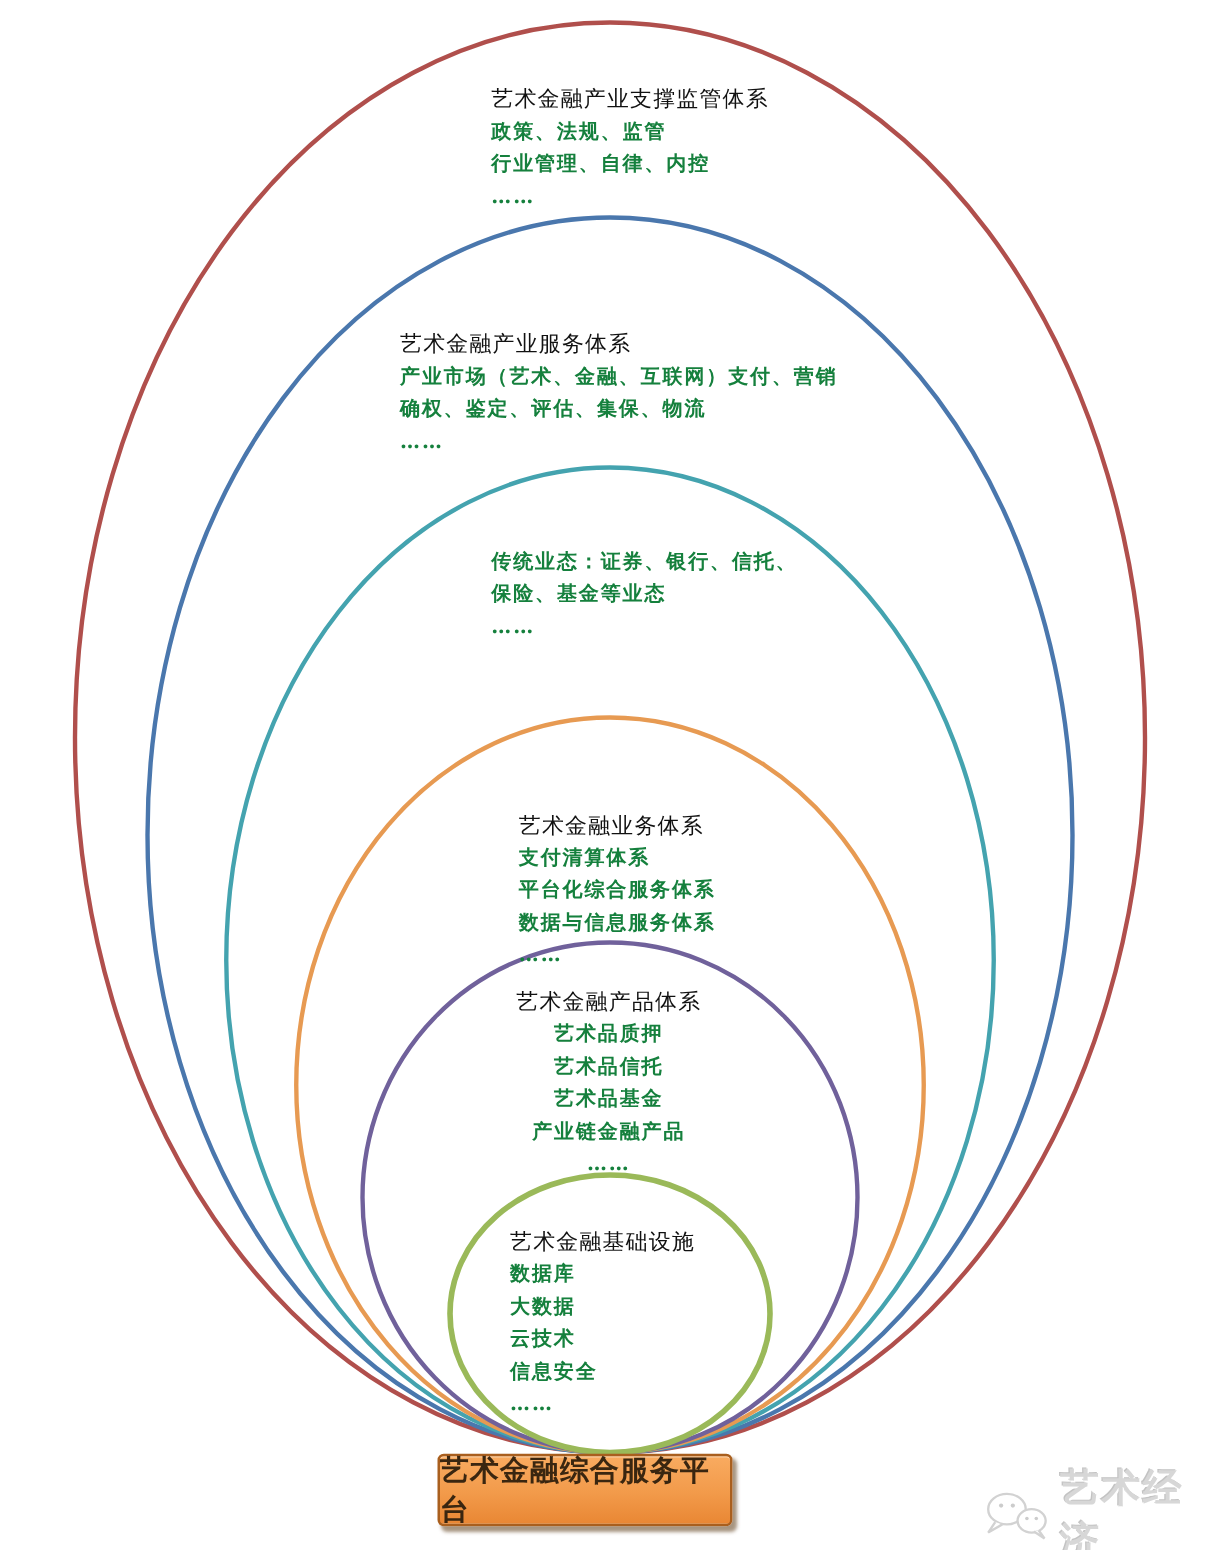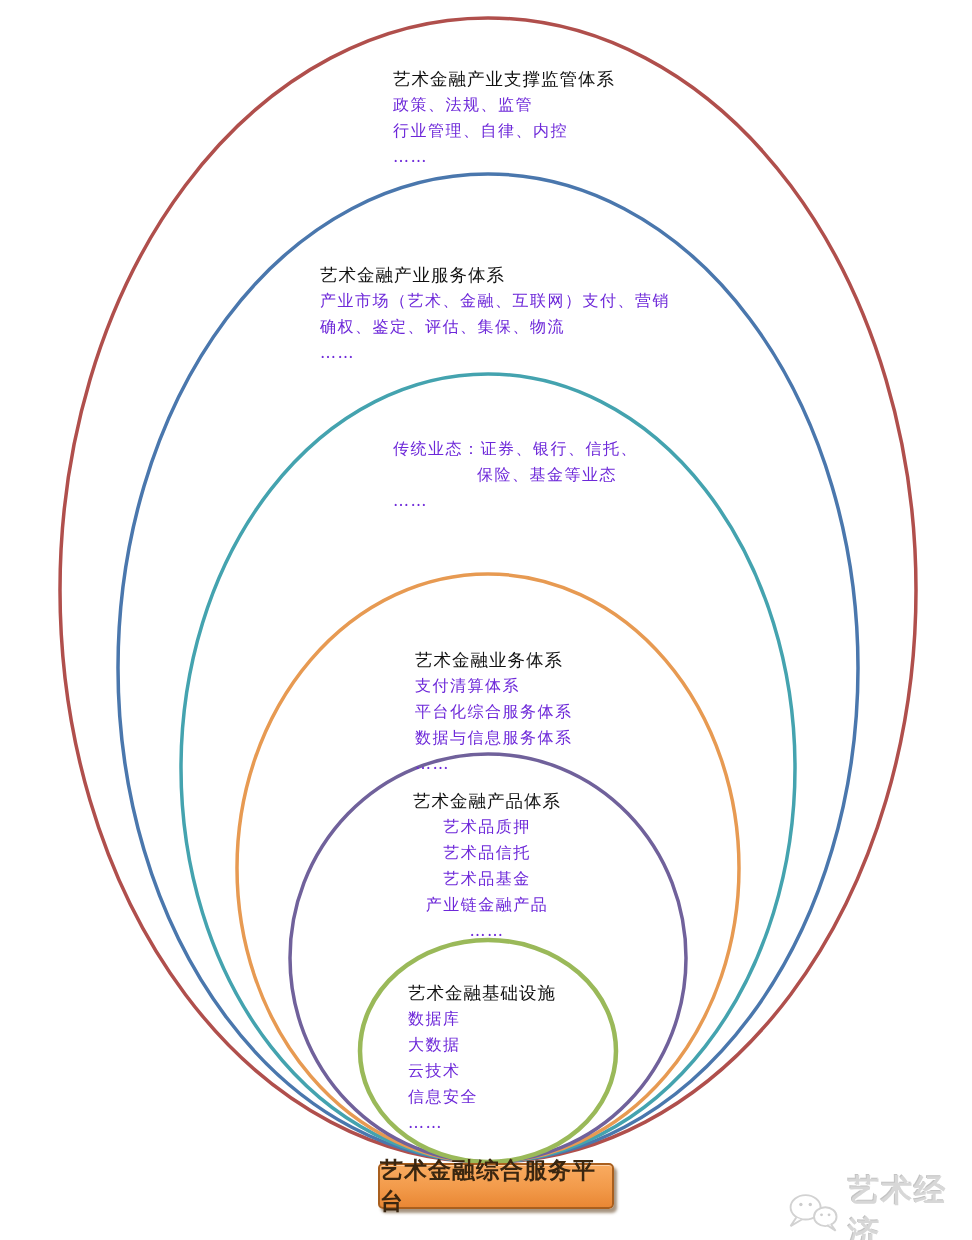--- a/index.html
+++ b/index.html
@@ -6,30 +6,30 @@
   .canvas{
     position:relative;width:972px;height:1240px;background:#ffffff;overflow:hidden;
     font-family:"DejaVu Serif","Liberation Serif",serif;
   }
   svg.rings{position:absolute;left:0;top:0;width:972px;height:1240px;}
   .block{position:absolute;white-space:nowrap;color:#262626;}
   .block .title{
     font-family:"Liberation Sans","DejaVu Sans",sans-serif;
     font-weight:400;font-size:17.5px;line-height:26px;color:#111111;letter-spacing:1px;
   }
-  .block .line{font-size:16px;line-height:26px;letter-spacing:1.5px;color:#6d28d9;}
-  .block .line.indent{margin-left:84px;}
+  .block .line{font-size:16px;line-height:26px;letter-spacing:1.5px;color:#15803d;font-weight:bold;}
+  .block .line.indent{}
   .b0{left:393px;top:66px;}
   .b1{left:320px;top:262px;}
   .b2{left:393px;top:436px;}
   .b3{left:415px;top:647px;}
   .b4{left:413px;top:788px;text-align:center;}
   .b5{left:408px;top:980px;}
   .platform{
-    position:absolute;left:378px;top:1163px;width:236px;height:46px;
+    position:absolute;left:350px;top:1163px;width:236px;height:58px;
     background:linear-gradient(#f9ab60,#f29a4a 55%,#e98734);
     border:2px solid #a95f1e;border-radius:5px;
     box-shadow:3px 4px 3px rgba(95,62,25,0.55), inset 0 1px 0 rgba(255,255,255,0.45);
     display:flex;align-items:center;justify-content:flex-start;box-sizing:border-box;
   }
   .platform span{
     font-family:"Liberation Sans","DejaVu Sans",sans-serif;
     font-weight:700;font-size:23px;letter-spacing:1px;color:#3a2610;
   }
   .watermark{

